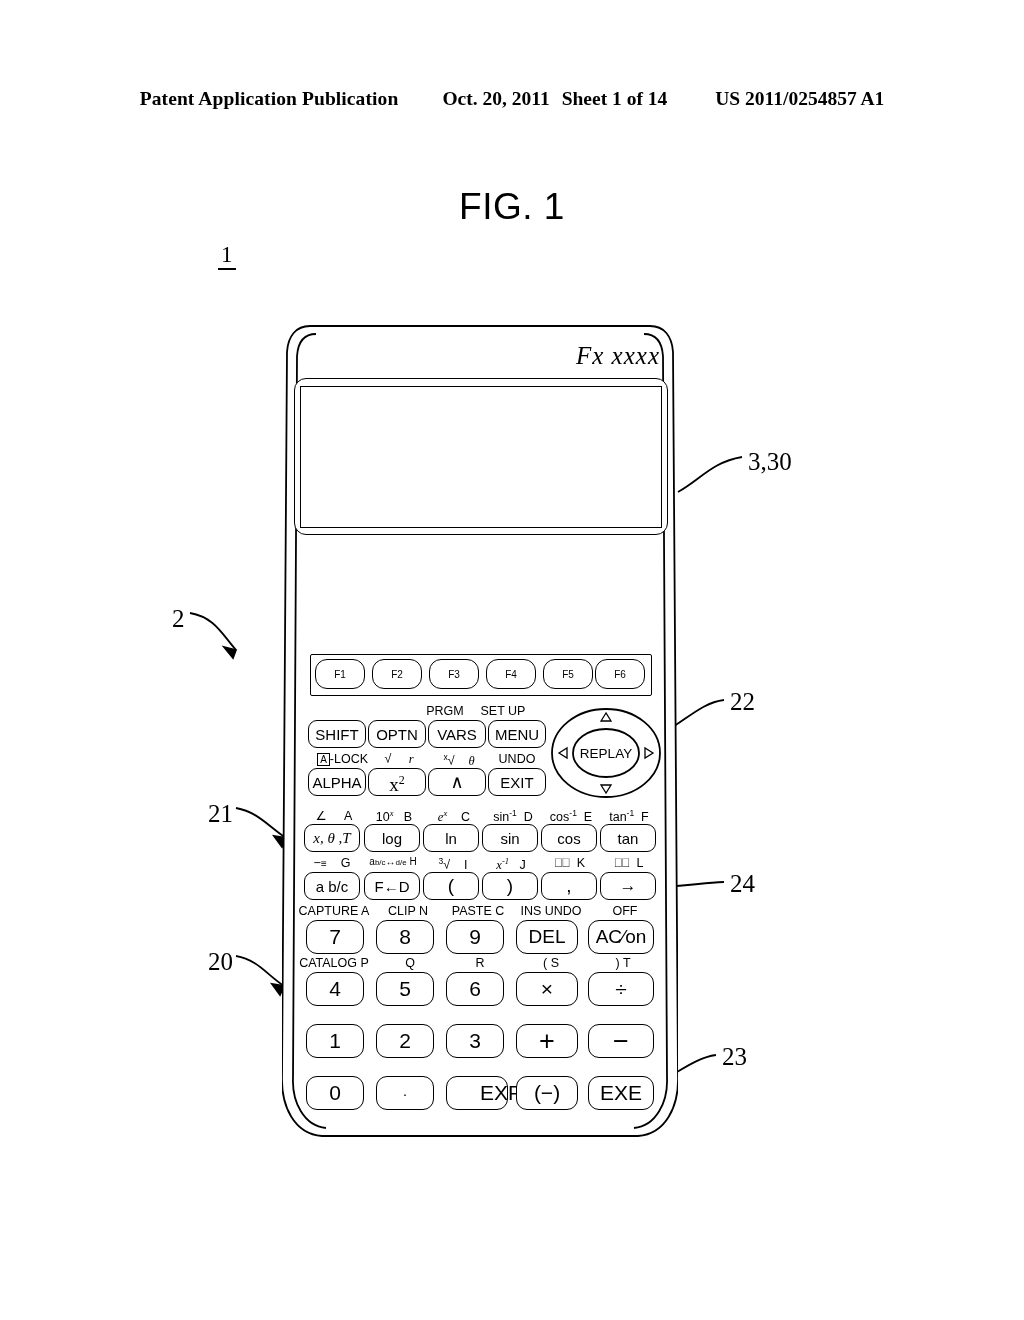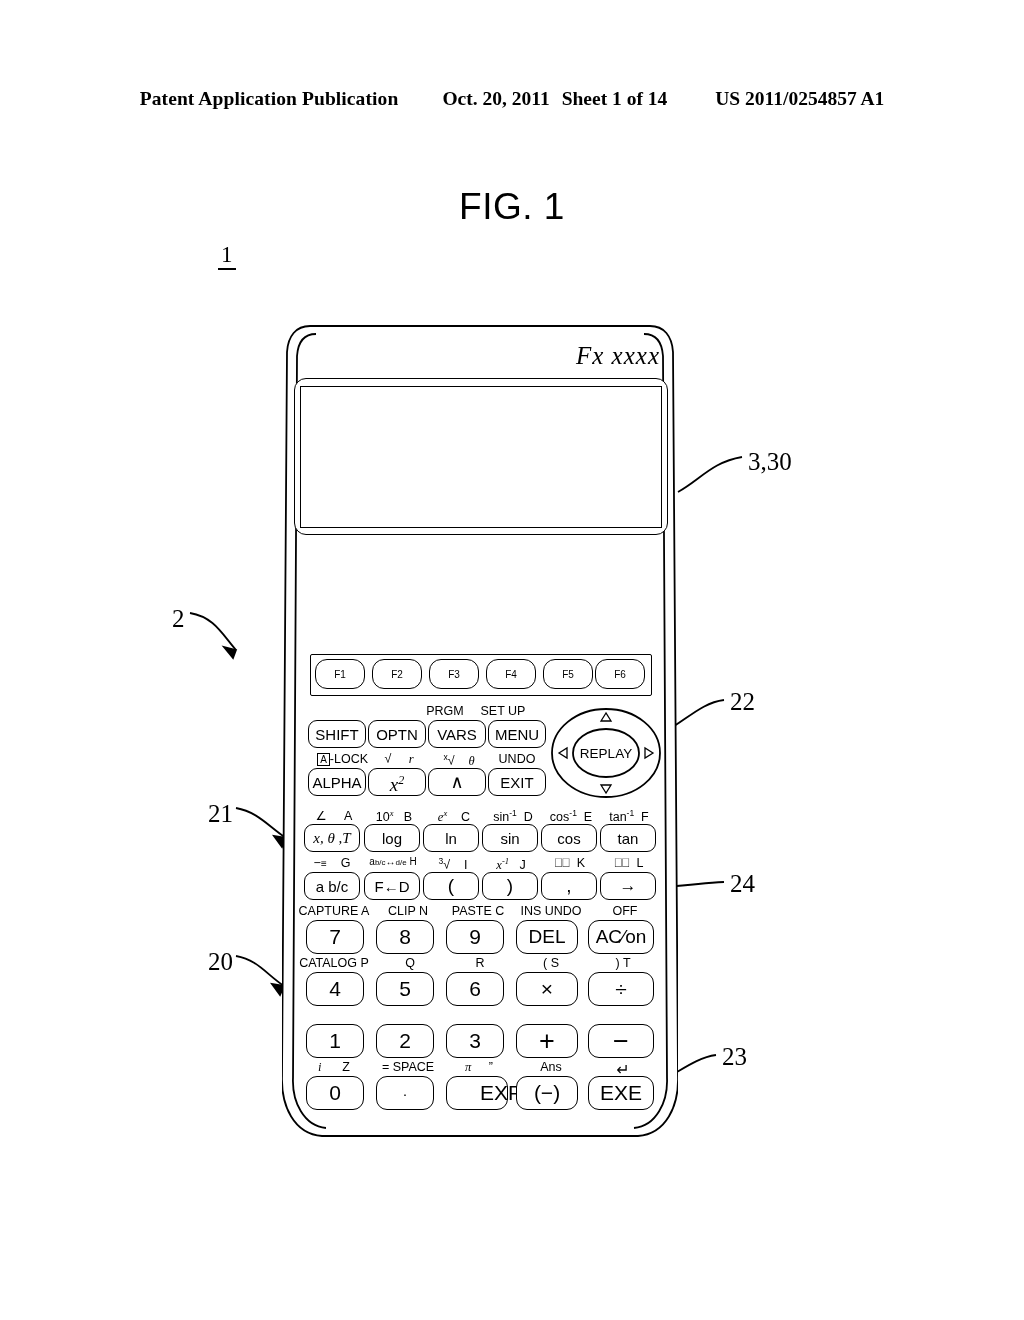--- a/index.html
+++ b/index.html
@@ -59,21 +59,21 @@
   
   .fframe{position:absolute;left:28px;top:338px;width:340px;height:40px;
     border:1.7px solid #000;border-radius:2px;}
 
   
   .replay{position:absolute;left:268px;top:392px;width:112px;height:90px;}
   .rep-inner{position:absolute;left:50%;top:50%;transform:translate(-50%,-50%);
     font-size:13.5px;}
 
   .sup-it{font-family:"Liberation Serif",serif;font-style:italic;}
-  .xsq{font-family:"Liberation Serif",serif;font-style:italic;font-size:19px;margin-top:6px;}
+  .xsq{font-family:"Liberation Serif",serif;font-size:19px;margin-top:6px;}
   .xsq sup{font-size:12px;}
   .vinc{font-family:"Liberation Serif",serif;font-style:italic;font-size:15px;}
 </style>
 </head>
 <body>
 
 <div class="pat-header">
   <span class="h-pub">Patent Application Publication</span>
   <span class="h-date">Oct. 20, 2011</span>
   <span class="h-sheet">Sheet 1 of 14</span>
@@ -247,27 +247,20 @@
   </div>
 
   <div class="krow">
     <div class="key num" style="left:24px;top:708px;width:58px;height:34px;">1</div>
     <div class="key num" style="left:94px;top:708px;width:58px;height:34px;">2</div>
     <div class="key num" style="left:164px;top:708px;width:58px;height:34px;">3</div>
     <div class="key num" style="left:234px;top:708px;width:62px;height:34px;font-size:27px;">+</div>
     <div class="key num" style="left:306px;top:708px;width:66px;height:34px;font-size:27px;">−</div>
   </div>
 
-  <div class="klabels" style="top:744px;">
-    <span class="klab" style="left:16px;width:72px;"><span class="it">i</span>&nbsp;&nbsp;&nbsp;&nbsp;&nbsp;&nbsp;Z</span>
-    <span class="klab" style="left:88px;width:76px;">=   SPACE</span>
-    <span class="klab" style="left:160px;width:74px;"><span class="it">π</span>&nbsp;&nbsp;&nbsp;&nbsp;&nbsp;”</span>
-    <span class="klab" style="left:232px;width:74px;">Ans</span>
-    <span class="klab" style="left:304px;width:74px;font-size:16px;">↵</span>
-  </div>
   <div class="krow">
     <div class="key num" style="left:24px;top:760px;width:58px;height:34px;">0</div>
     <div class="key num" style="left:94px;top:760px;width:58px;height:34px;font-size:15px;">·</div>
     <div class="key num" style="left:164px;top:760px;width:62px;height:34px;padding-left:48px;">EXP</div>
     <div class="key num" style="left:234px;top:760px;width:62px;height:34px;">(−)</div>
     <div class="key num" style="left:306px;top:760px;width:66px;height:34px;">EXE</div>
   </div>
 
 </div>
 

